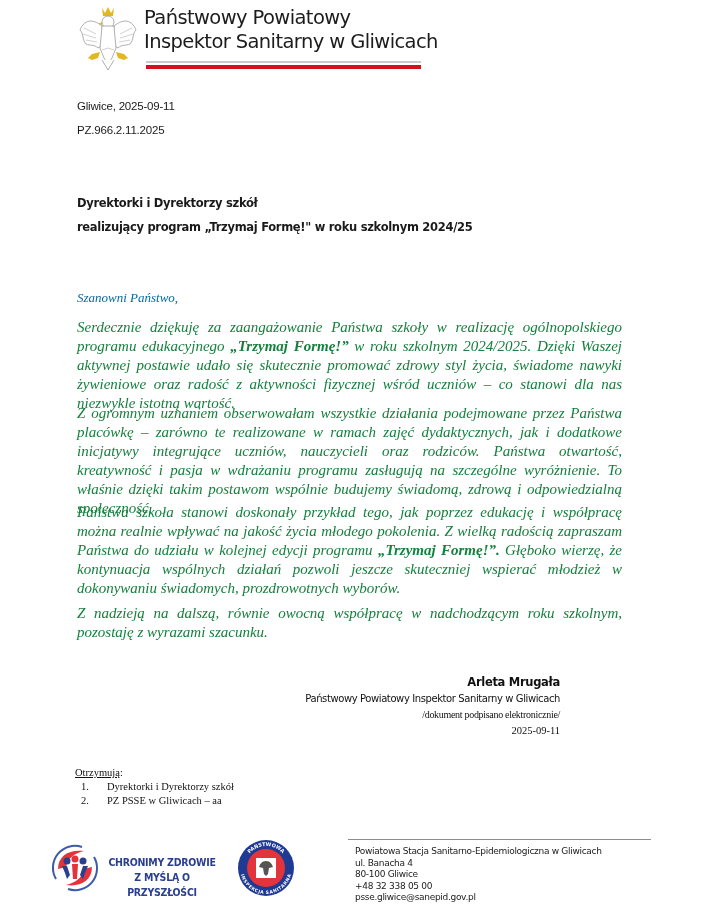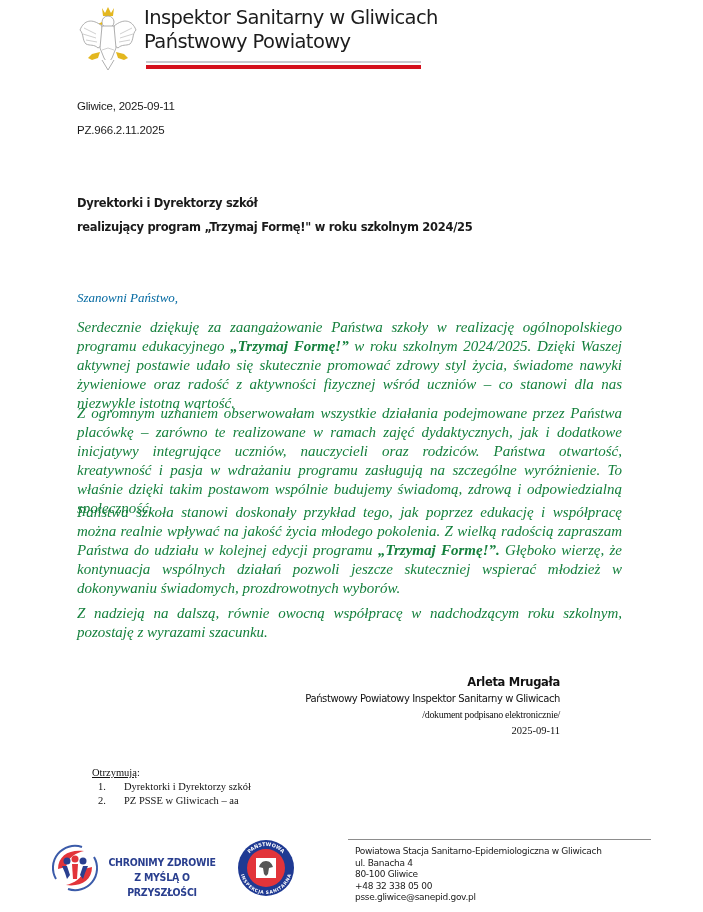--- a/index.html
+++ b/index.html
@@ -19,21 +19,21 @@
 
   .para { position: absolute; left: 77px; width: 545px; font-family: "Liberation Serif", serif; font-size: 15px; line-height: 19px; color: #15803d; text-align: justify; margin: 0; font-style: italic; }
   .para b { font-weight: bold; }
 
   .sig { position: absolute; left: 250px; width: 310px; text-align: center; }
   .sig-name { font-family: "DejaVu Sans", sans-serif; font-weight: bold; font-size: 11.5px; color: #111; line-height: 16px; letter-spacing: -0.3px; }
   .sig-title { font-family: "DejaVu Sans", sans-serif; font-size: 10px; color: #111; line-height: 17px; letter-spacing: -0.4px; white-space: nowrap; }
   .sig-note { font-family: Liberation Serif, serif; font-size: 10px; color: #111; line-height: 16px; letter-spacing: -0.3px; }
   .sig-date { font-family: "Liberation Serif", serif; font-size: 10.5px; color: #111; line-height: 15px; }
 
-  .recv { position: absolute; left: 92px; top: 766px; font-family: "Liberation Serif", serif; font-size: 10.5px; color: #111; }
+  .recv { position: absolute; left: 75px; top: 766px; font-family: "Liberation Serif", serif; font-size: 10.5px; color: #111; }
   .recv-label { text-decoration: underline; line-height: 14px; }
   .recv-list { list-style: none; margin: 0; padding: 0; }
   .recv-list li { line-height: 14px; white-space: nowrap; }
   .recv-num { display: inline-block; width: 26px; padding-left: 6px; }
 
   .footer-line { position: absolute; left: 348px; top: 839px; width: 303px; height: 1px; background: #8d8d8d; }
   .footer-addr { position: absolute; left: 355px; top: 846px; font-family: "DejaVu Sans", sans-serif; font-size: 9px; line-height: 11.6px; color: #1a1a1a; letter-spacing: -0.3px; white-space: nowrap; }
 
   .logo-hands { position: absolute; left: 46px; top: 839px; width: 58px; height: 58px; }
   .slogan { position: absolute; left: 108px; top: 855px; font-family: "DejaVu Sans", sans-serif; font-weight: bold; font-size: 10.5px; line-height: 15px; color: #2a3f8f; text-align: center; width: 120px; letter-spacing: -0.3px; transform: scaleX(0.9); transform-origin: left; }
@@ -57,22 +57,22 @@
 
     <path d="M24 22 L36 22 L38 44 L34 54 L30 60 L26 54 L22 44 Z" fill="#fff" stroke="#9a9a9a" stroke-width="0.8"></path>
     <path d="M24 46 L30 44 L36 46" stroke="#b0b0b0" stroke-width="0.6" fill="none"></path>
 
     <path d="M24 56 L30 66 L36 56" fill="#fff" stroke="#9a9a9a" stroke-width="0.8"></path>
 
     <path d="M14 50 L22 48 L20 54 L14 56 L10 54 Z" fill="#e3b71f"></path>
     <path d="M46 50 L38 48 L40 54 L46 56 L50 54 Z" fill="#e3b71f"></path>
   </svg>
   <div class="inst-name">
+    <div>Państwowy Powiatowy</div>
     <div>Inspektor Sanitarny w Gliwicach</div>
-    <div>Państwowy Powiatowy</div>
   </div>
   <div class="line-gray"></div>
   <div class="line-red"></div>
 </div>
 
 <div class="meta" style="top:100px;">Gliwice, 2025-09-11</div>
 <div class="meta" style="top:124px;">PZ.966.2.11.2025</div>
 
 <div class="addr" style="top:196px;">Dyrektorki i Dyrektorzy szkół</div>
 <div class="addr" style="top:220px;">realizujący program „Trzymaj Formę!" w roku szkolnym 2024/25</div>

